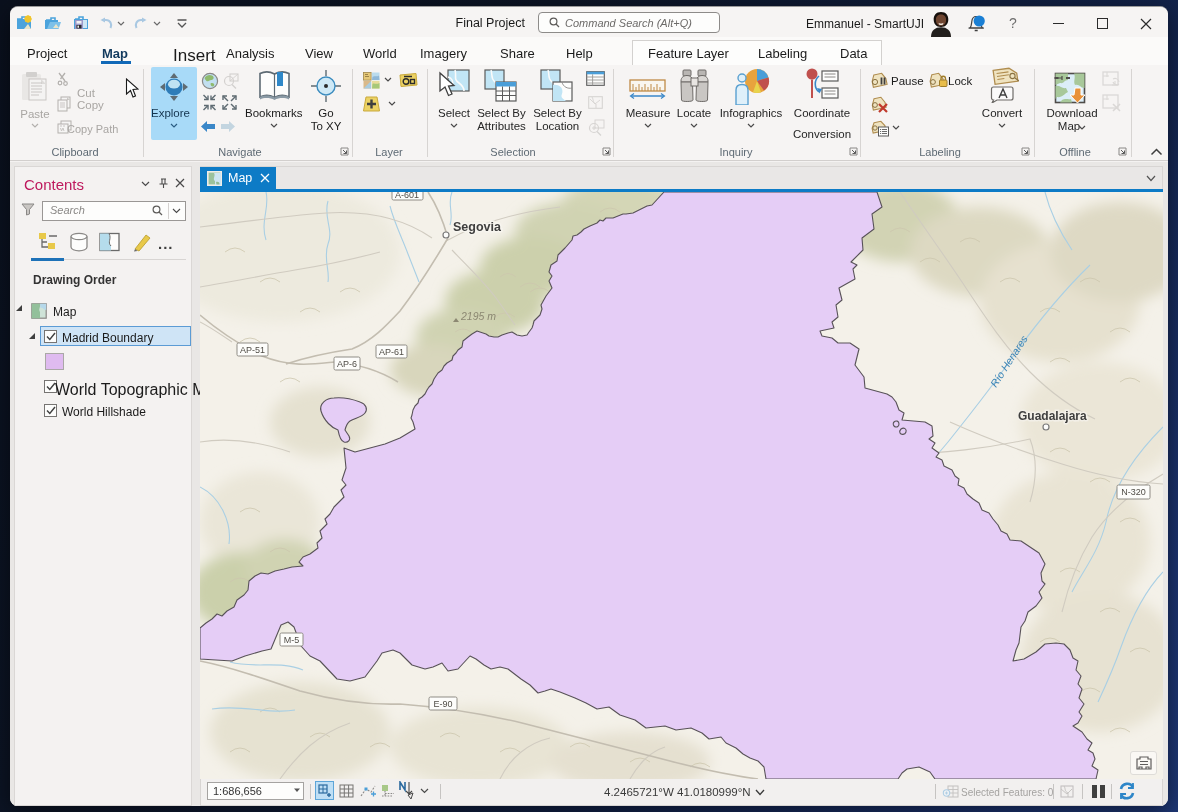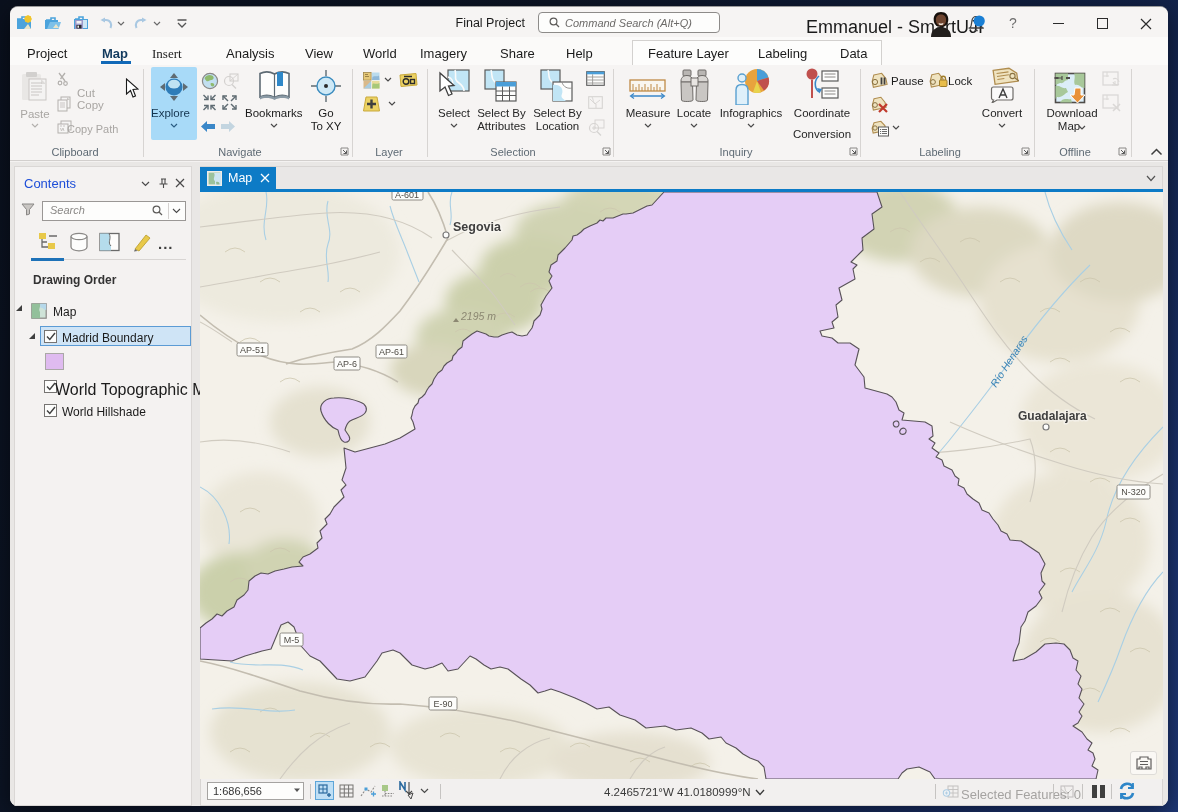--- a/index.html
+++ b/index.html
@@ -65,21 +65,21 @@
         <path d="M2 4 L6 8 L10 4" stroke="#555" stroke-width="1.3" fill="none"></path>
 </svg>
 <div class="t" style="left:430px;top:15px;width:95px;text-align:right;font-size:12.5px;color:#1a1a1a;">Final Project</div>
 
 <div style="position:absolute;left:538px;top:11px;width:182px;height:21px;background:#fdfdfc;border:1px solid #8d8b89;border-radius:4px;"></div>
 <svg class="ic" style="left:549px;top:16px" width="11" height="11" viewBox="0 0 11 11">
         <circle cx="4.5" cy="4.5" r="3.4" fill="none" stroke="#5f5d5b" stroke-width="1.2"></circle>
         <path d="M7 7 L10 10" stroke="#5f5d5b" stroke-width="1.2"></path>
       </svg>
 <div class="t" style="left:565px;top:16px;font-size:11px;font-style:italic;color:#6d6b69;">Command Search (Alt+Q)</div>
-<div class="t" style="left:806px;top:16px;font-size:18px;color:#1a1a1a;">Emmanuel - SmartUJI</div>
+<div class="t" style="left:806px;top:16px;font-size:12px;color:#1a1a1a;">Emmanuel - SmartUJI</div>
 
 <svg class="ic" style="left:929px;top:10px" width="24" height="26" viewBox="0 0 24 26">
  <path d="M12 1 C17 1 19.5 4.5 19.3 9 C19.2 12.5 17 16 12 16 C7 16 4.8 12.5 4.7 9 C4.5 4.5 7 1 12 1 Z" fill="#16100c"></path>
  <path d="M12 3.4 C15.6 3.4 17.3 6 17.1 9.2 C17 12.4 15 14.8 12 14.8 C9 14.8 7 12.4 6.9 9.2 C6.7 6 8.4 3.4 12 3.4 Z" fill="#6e4530"></path>
  <path d="M9.5 11.8 C10.3 12.7 13.7 12.7 14.5 11.8 L14 13.4 C13 14.2 11 14.2 10 13.4 Z" fill="#efe6dc"></path>
  <path d="M2 26 C2 19.5 6 16.2 12 16.2 C18 16.2 22 19.5 22 26 Z" fill="#221f1d"></path>
 </svg>
 
 <svg class="ic" style="left:966px;top:13px" width="20" height="18" viewBox="0 0 20 18">
  <path d="M4 14 C5.5 12.5 5.5 10 5.8 7.5 C6.1 4.5 8 2.5 10.2 2.5 C12.4 2.5 14.3 4.5 14.6 7.5 C14.9 10 14.9 12.5 16.4 14 Z" fill="none" stroke="#3f3f3f" stroke-width="1.2"></path>
@@ -92,21 +92,21 @@
 <div style="position:absolute;left:1097px;top:17px;width:11px;height:11px;border:1.3px solid #2b2b2b;"></div>
 <svg class="ic" style="left:1140px;top:17px" width="12" height="12" viewBox="0 0 12 12">
         <path d="M1 1 L11 11 M11 1 L1 11" stroke="#2b2b2b" stroke-width="1.2"></path>
       </svg>
 
 <div style="position:absolute;left:10px;top:36px;width:1158px;height:28px;background:#fbfaf9;"></div>
 <div style="position:absolute;left:632px;top:39px;width:250px;height:25px;background:#fdfdfc;border:1px solid #d3d1cf;border-bottom:none;"></div>
 <div class="t" style="left:27px;top:45px;font-size:13px;">Project</div>
 <div class="t" style="left:102px;top:45px;font-size:13px;font-weight:bold;color:#123a5e;">Map</div>
 <div style="position:absolute;left:101px;top:60px;width:30px;height:3.4px;background:#1169b8;"></div>
-<div class="t" style="left:152px;top:45px;font-size:13px;font-family:Liberation Serif, serif;">Insert</div>
+<div class="t" style="left:173px;top:45px;font-size:17px;">Insert</div>
 <div class="t" style="left:226px;top:45px;font-size:13px;">Analysis</div>
 <div class="t" style="left:305px;top:45px;font-size:13px;">View</div>
 <div class="t" style="left:363px;top:45px;font-size:13px;">World</div>
 <div class="t" style="left:420px;top:45px;font-size:13px;">Imagery</div>
 <div class="t" style="left:500px;top:45px;font-size:13px;">Share</div>
 <div class="t" style="left:566px;top:45px;font-size:13px;">Help</div>
 <div class="t" style="left:648px;top:45px;font-size:13px;">Feature Layer</div>
 <div class="t" style="left:758px;top:45px;font-size:13px;">Labeling</div>
 <div class="t" style="left:840px;top:45px;font-size:13px;">Data</div>
 
@@ -440,21 +440,21 @@
 </svg>
 <svg class="ic" style="left:1102px;top:93px" width="19" height="18" viewBox="0 0 19 18" opacity="0.35">
  <rect x="1" y="1" width="15" height="13" fill="none" stroke="#a9a6a3" stroke-width="1.3"></rect>
  <path d="M1 5 h6 M5 1 v5" stroke="#a9a6a3" stroke-width="1.1"></path>
  <path d="M11 10 L18 17 M18 10 L11 17" stroke="#a9a6a3" stroke-width="1.6"></path>
 </svg>
 
 <div style="position:absolute;left:10px;top:161px;width:1158px;height:645px;background:#e9e7e5;"></div>
 
 <div style="position:absolute;left:14px;top:165px;width:178px;height:640px;background:#f4f2f1;border:1px solid #dad7d5;"></div>
-<div class="t" style="left:24px;top:175px;font-size:13px;color:#1d4ed8;">Contents</div>
+<div class="t" style="left:24px;top:175px;font-size:15px;color:#be185d;">Contents</div>
 <svg class="ic" style="left:141px;top:180px" width="9" height="6" viewBox="0 0 9 6">
         <path d="M1 1 L4.5 4.5 L8 1" stroke="#4a4a4a" stroke-width="1.2" fill="none"></path>
       </svg>
 <svg class="ic" style="left:158px;top:177px" width="11" height="11" viewBox="0 0 11 11">
         <path d="M3 1 h5 M4 1 v5 h3 v-5 M1.5 6 h8 M5.5 6 v4" stroke="#4a4a4a" stroke-width="1.1" fill="none"></path>
       </svg>
 <svg class="ic" style="left:175px;top:177px" width="10" height="10" viewBox="0 0 10 10">
         <path d="M1 1 L9 9 M9 1 L1 9" stroke="#4a4a4a" stroke-width="1.2"></path>
       </svg>
 <svg class="ic" style="left:21px;top:202px" width="14" height="13" viewBox="0 0 14 13">
@@ -580,21 +580,21 @@
 <svg class="ic" style="left:755px;top:788px" width="10" height="7" viewBox="0 0 10 7">
         <path d="M1 1 L5 5.5 L9 1" stroke="#3a3a3a" stroke-width="1.3" fill="none"></path>
       </svg>
 <div style="position:absolute;left:935px;top:783px;width:1px;height:15px;background:#c6c4c2;"></div>
 <svg class="ic" style="left:942px;top:783px" width="17" height="15" viewBox="0 0 17 15" opacity="0.45">
  <rect x="6" y="2" width="10" height="11" fill="none" stroke="#8a8886" stroke-width="1"></rect>
         <path d="M6 5.5 h10 M6 9 h10 M11 2 v11" stroke="#8a8886" stroke-width="0.9"></path>
  <circle cx="4.5" cy="9" r="3.2" fill="#eaf4fb" stroke="#5da5d8" stroke-width="1.1"></circle>
         <path d="M3 9 h3 M4.5 7.5 v3" stroke="#5da5d8" stroke-width="0.9"></path>
 </svg>
-<div class="t" style="left:961px;top:786px;font-size:13px;color:#a5a3a1;">Selected Features: 0</div>
+<div class="t" style="left:961px;top:786px;font-size:10px;color:#a5a3a1;">Selected Features: 0</div>
 <div style="position:absolute;left:1053px;top:783px;width:1px;height:15px;background:#c6c4c2;"></div>
 <svg class="ic" style="left:1060px;top:784px" width="14" height="13" viewBox="0 0 14 13" opacity="0.45">
  <rect x="1" y="1" width="12" height="11" fill="none" stroke="#8a8886" stroke-width="1.1"></rect>
         <path d="M4 1 C6 4 4 6 8 8 L8 12 M1 4 L7 9 L12 4" fill="none" stroke="#8a8886" stroke-width="0.9"></path>
 </svg>
 <div style="position:absolute;left:1082px;top:783px;width:1px;height:15px;background:#c6c4c2;"></div>
 <div style="position:absolute;left:1092px;top:784px;width:4.5px;height:13px;background:#3f3f3f;"></div>
 <div style="position:absolute;left:1100px;top:784px;width:4.5px;height:13px;background:#3f3f3f;"></div>
 <div style="position:absolute;left:1111px;top:783px;width:1px;height:15px;background:#c6c4c2;"></div>
 <svg class="ic" style="left:1118px;top:781px" width="18" height="18" viewBox="0 0 18 18">

